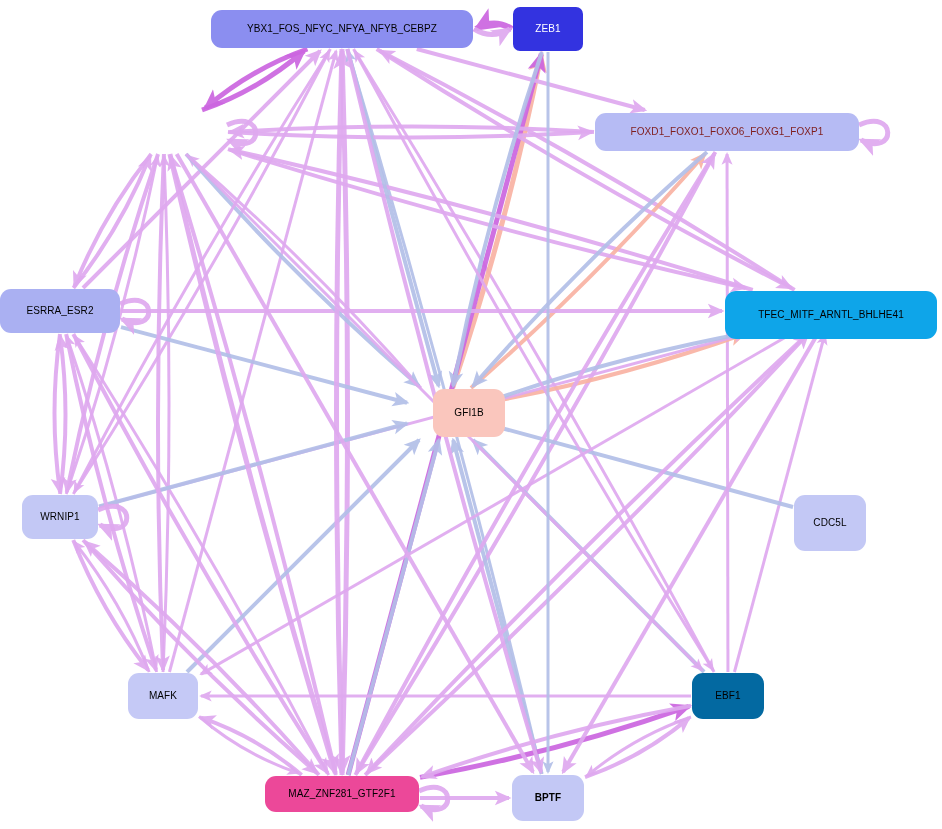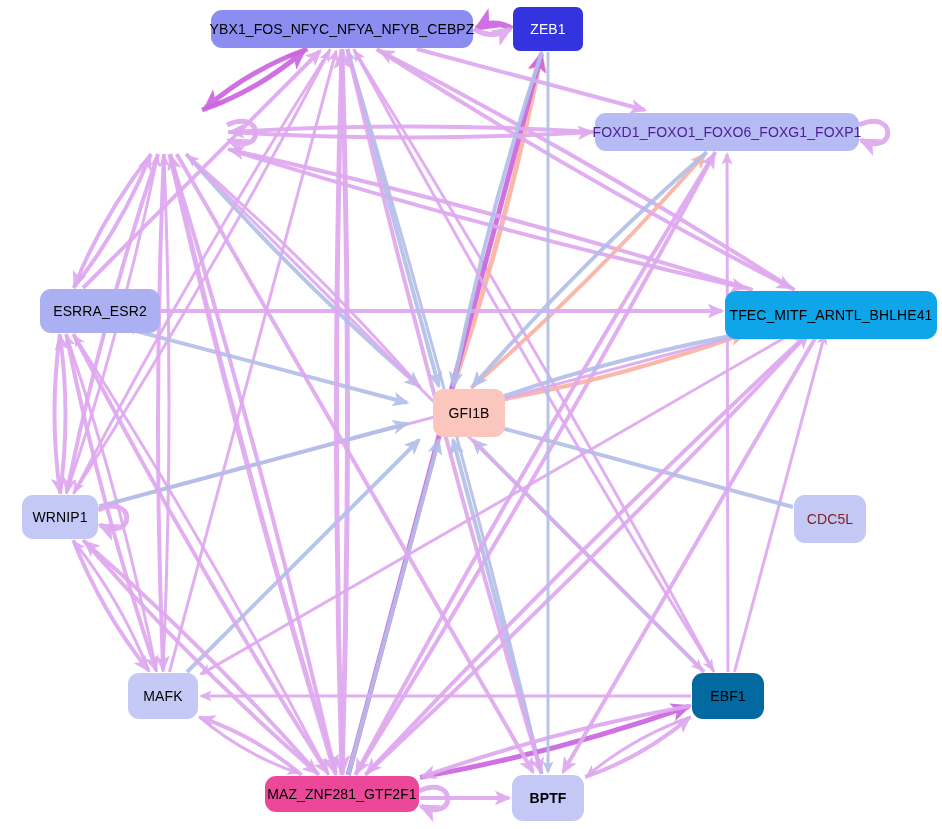--- a/index.html
+++ b/index.html
@@ -30,21 +30,21 @@
   }
   .node {
     position: absolute;
     box-sizing: border-box;
     border-radius: 11px;
     display: flex;
     align-items: center;
     justify-content: center;
     text-align: right;
     font-family: "Liberation Sans", sans-serif;
-    font-size: 14px;
+    font-size: 10px;
     letter-spacing: 0.1px;
     color: #000000;
     white-space: nowrap;
     user-select: none;
     cursor: pointer;
   }
   .node-label {
     pointer-events: none;
     line-height: 1;
   }
@@ -151,36 +151,36 @@
       <path d="M 98 510 C 136 492.9 136 542.1 100 525" fill="none" stroke="#dfa9ef" stroke-width="5" opacity="0.92" marker-end="url(#arrow-dfa9ef)"></path>
       <path d="M 419 791 C 457 773.9 457 823.1 421 806" fill="none" stroke="#dfa9ef" stroke-width="5" opacity="0.92" marker-end="url(#arrow-dfa9ef)"></path>
     </svg>
   <div class="node-layer" id="node-layer">
       <div class="node" style="left: 211px; top: 10px; width: 262px; height: 38px; background: rgb(139, 142, 240); color: rgb(0, 0, 0);">
         <span class="node-label">YBX1_FOS_NFYC_NFYA_NFYB_CEBPZ</span>
       </div>
       <div class="node" style="left: 513px; top: 7px; width: 70px; height: 44px; background: rgb(51, 51, 224); color: rgb(255, 255, 255); border-radius: 7px;">
         <span class="node-label">ZEB1</span>
       </div>
-      <div class="node" style="left: 595px; top: 113px; width: 264px; height: 38px; background: rgb(182, 187, 244); color: #4c1d95;">
+      <div class="node" style="left: 595px; top: 113px; width: 264px; height: 38px; background: rgb(182, 187, 244); color: #7f1d1d;">
         <span class="node-label">FOXD1_FOXO1_FOXO6_FOXG1_FOXP1</span>
       </div>
-      <div class="node" style="left: 0px; top: 289px; width: 120px; height: 44px; background: rgb(170, 176, 242); color: rgb(0, 0, 0); margin-left: 40px;">
+      <div class="node" style="left: 0px; top: 289px; width: 120px; height: 44px; background: rgb(170, 176, 242); color: rgb(0, 0, 0);">
         <span class="node-label">ESRRA_ESR2</span>
       </div>
       <div class="node" style="left: 725px; top: 291px; width: 212px; height: 48px; background: #0ea5e9; color: rgb(0, 0, 0);">
         <span class="node-label">TFEC_MITF_ARNTL_BHLHE41</span>
       </div>
       <div class="node" style="left: 410px; top: 389px; width: 72px; height: 48px; background: rgb(250, 198, 189); color: rgb(0, 0, 0); margin-left: 23px;">
         <span class="node-label">GFI1B</span>
       </div>
       <div class="node" style="left: 22px; top: 495px; width: 76px; height: 44px; background: rgb(195, 200, 245); color: rgb(0, 0, 0);">
         <span class="node-label">WRNIP1</span>
       </div>
-      <div class="node" style="left: 794px; top: 495px; width: 72px; height: 48px; background: rgb(195, 200, 245); color: #7f1d1d;">
+      <div class="node" style="left: 794px; top: 495px; width: 72px; height: 56px; background: rgb(195, 200, 245); color: #000000;">
         <span class="node-label">CDC5L</span>
       </div>
       <div class="node" style="left: 128px; top: 673px; width: 70px; height: 46px; background: rgb(197, 201, 246); color: rgb(0, 0, 0);">
         <span class="node-label">MAFK</span>
       </div>
       <div class="node" style="left: 692px; top: 673px; width: 72px; height: 46px; background: #0369a1; color: rgb(0, 0, 0);">
         <span class="node-label">EBF1</span>
       </div>
       <div class="node" style="left: 265px; top: 776px; width: 154px; height: 36px; background: #ec4899; color: rgb(0, 0, 0);">
         <span class="node-label">MAZ_ZNF281_GTF2F1</span>

